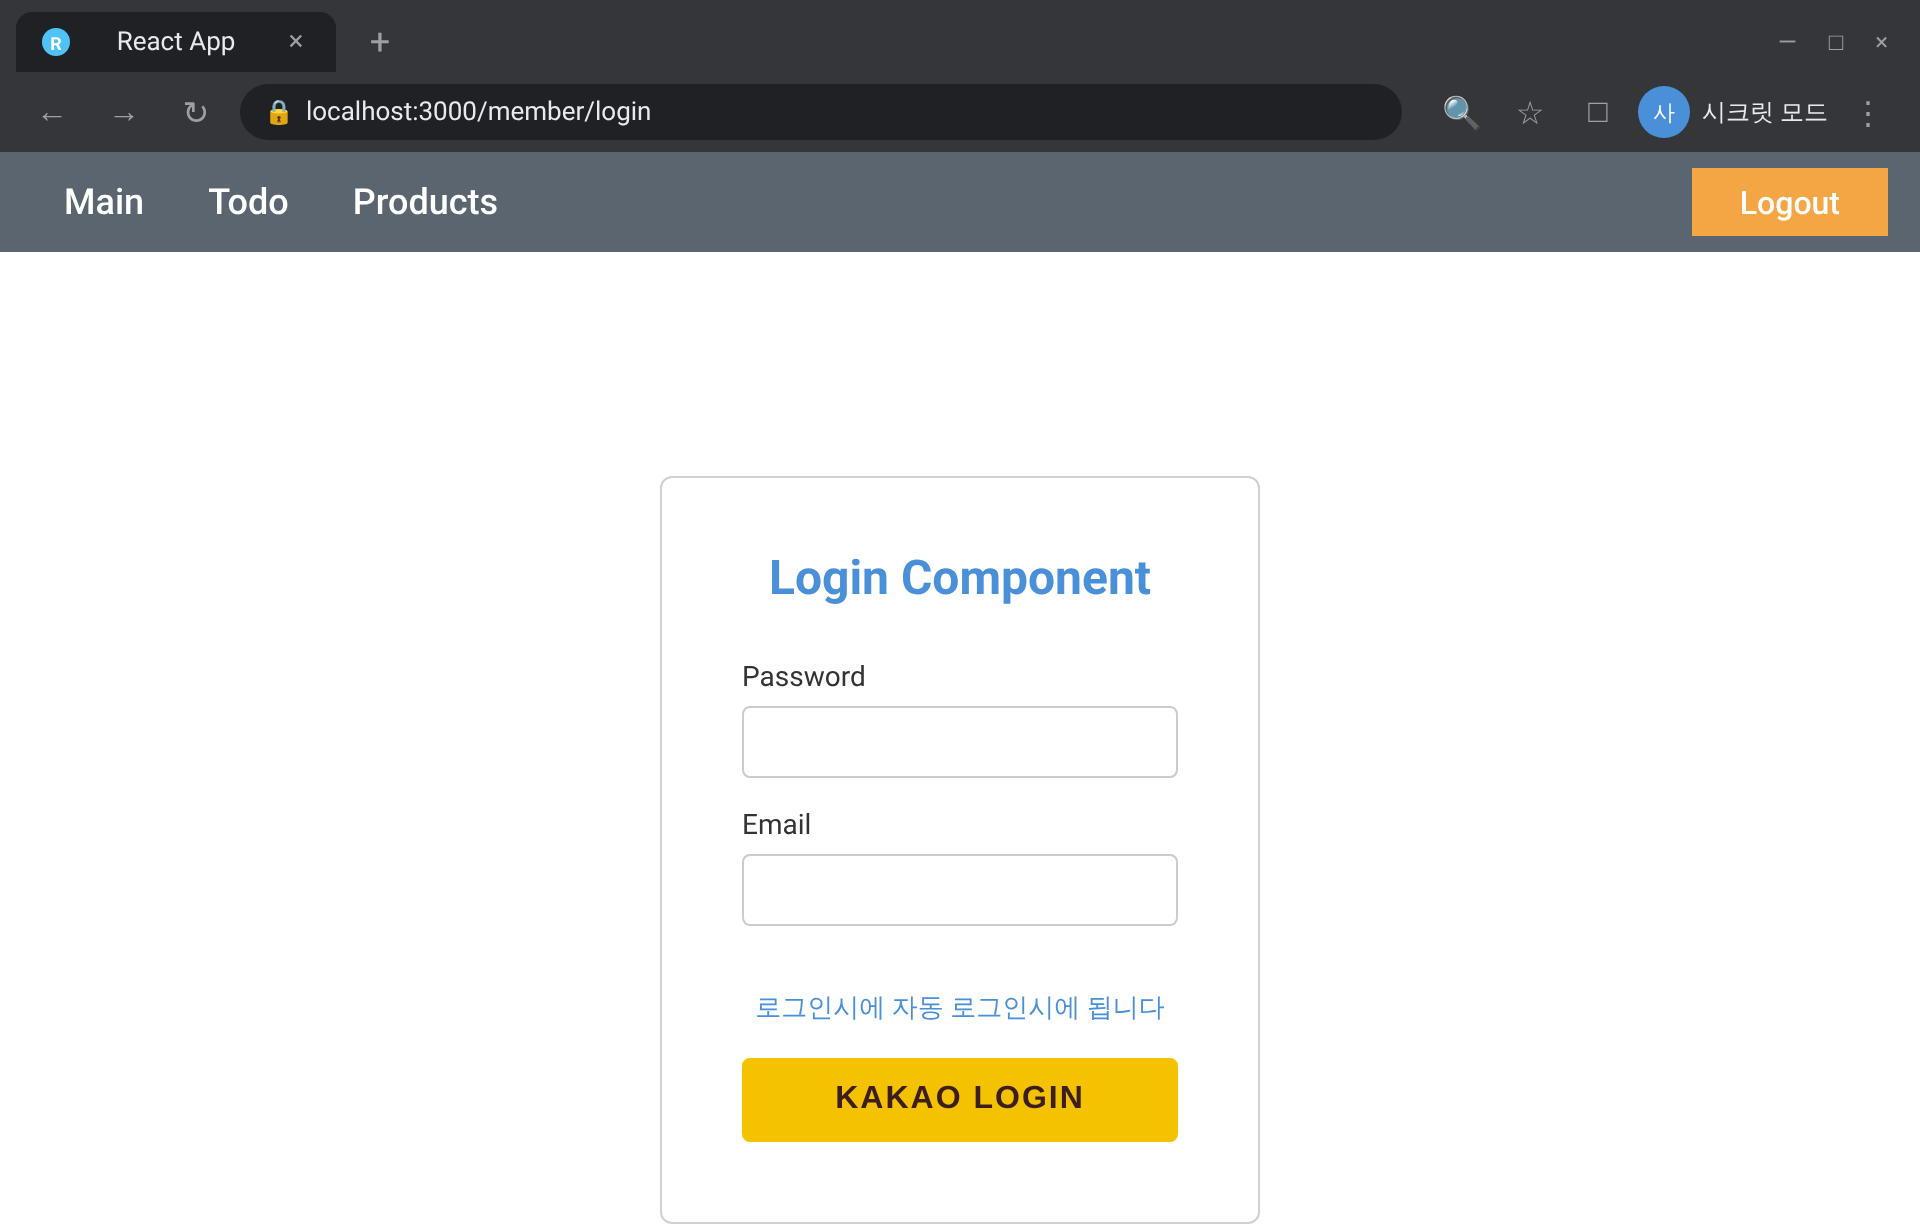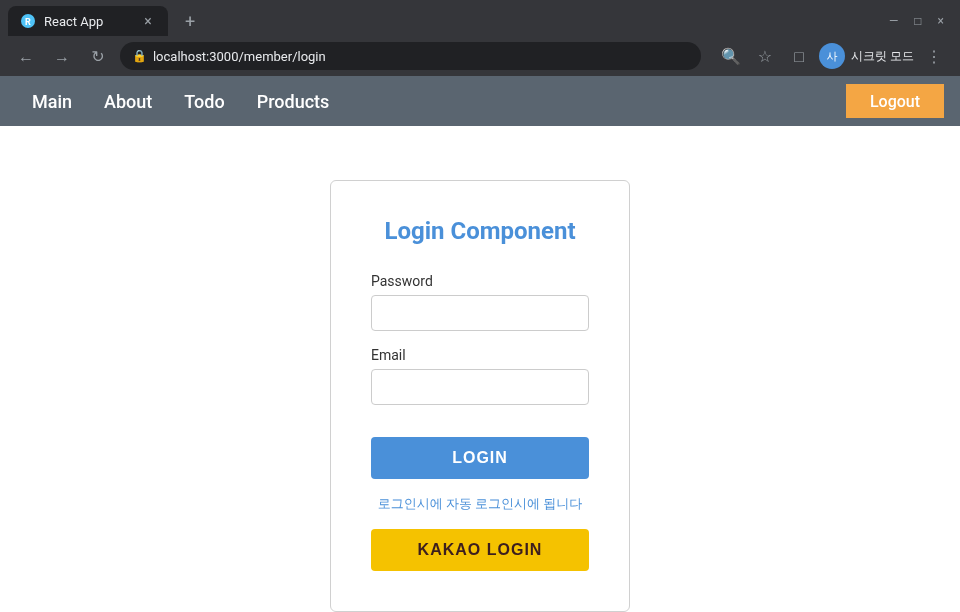--- a/index.html
+++ b/index.html
@@ -44,20 +44,21 @@
     .tab-favicon {
       width: 16px;
       height: 16px;
       color: #4fc3f7;
     }
 
     .tab-title {
       color: #e8eaed;
       font-size: 13px;
       flex: 1;
+      text-align: center;
     }
 
     .tab-close {
       color: #9aa0a6;
       font-size: 14px;
       cursor: pointer;
       width: 16px;
       height: 16px;
       display: flex;
       align-items: center;
@@ -341,23 +342,20 @@
   </div>
 </div>
 
 <div class="app-container">
 
   <nav class="nav-bar">
     <a class="nav-item">
       <span>Main</span>
     </a>
     <a class="nav-item">
-      <span>About</span>
-    </a>
-    <a class="nav-item">
       <span>Todo</span>
     </a>
     <a class="nav-item">
       <span>Products</span>
     </a>
     <div class="nav-logout">Logout</div>
   </nav>
 
   <div class="main-content">
     <div class="login-card">
@@ -366,20 +364,19 @@
       <div class="form-group">
         <label class="form-label">Password</label>
         <input type="password" class="form-input" placeholder="" style="">
       </div>
 
       <div class="form-group">
         <label class="form-label">Email</label>
         <input type="email" class="form-input" placeholder="" style="">
       </div>
 
-      <button class="login-btn">LOGIN</button>
 
       <p class="auto-register-text">로그인시에 자동 로그인시에 됩니다</p>
 
       <button class="kakao-btn">KAKAO LOGIN</button>
     </div>
   </div>
 </div>
 
 </body></html>

